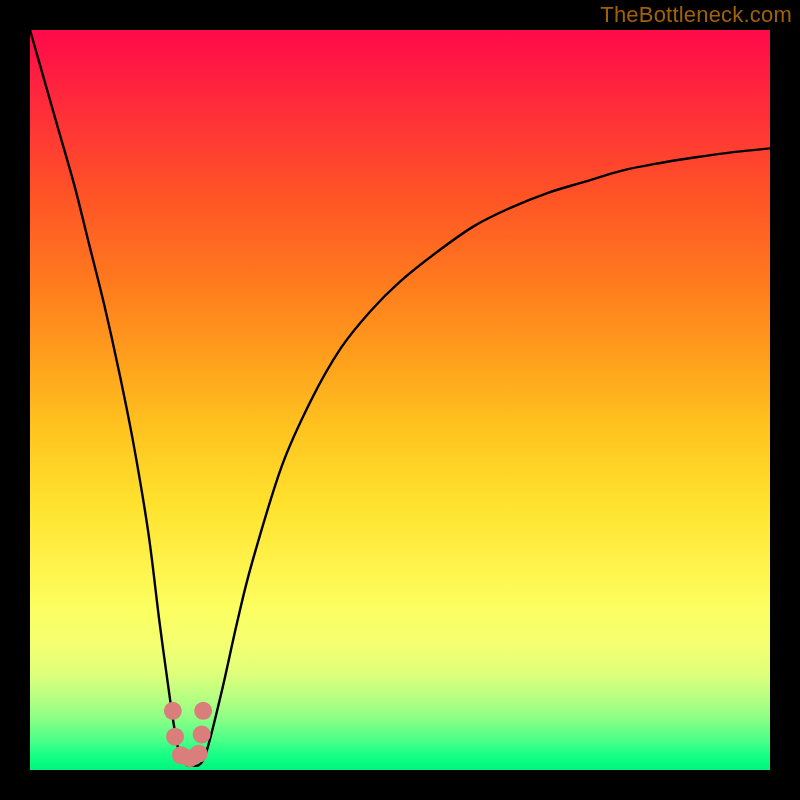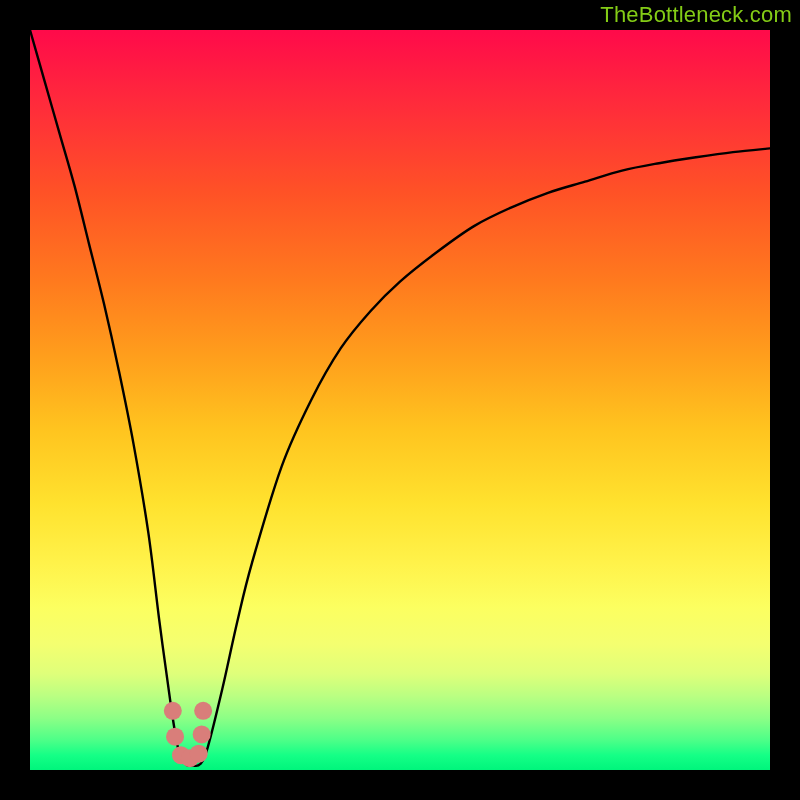--- a/index.html
+++ b/index.html
@@ -51,21 +51,21 @@
   .svg-layer {
     position: absolute;
     left: 0; top: 0; right: 0; bottom: 0;
   }
   .watermark {
     position: absolute;
     top: 2px;
     right: 8px;
     font-size: 22px;
     font-weight: 500;
-    color: #84cc16;
+    color: #a16207;
     letter-spacing: 0.2px;
     user-select: none;
   }
 </style>
 </head>
 <body>
 
 <div class="frame">
 
   <div class="watermark">TheBottleneck.com</div>

